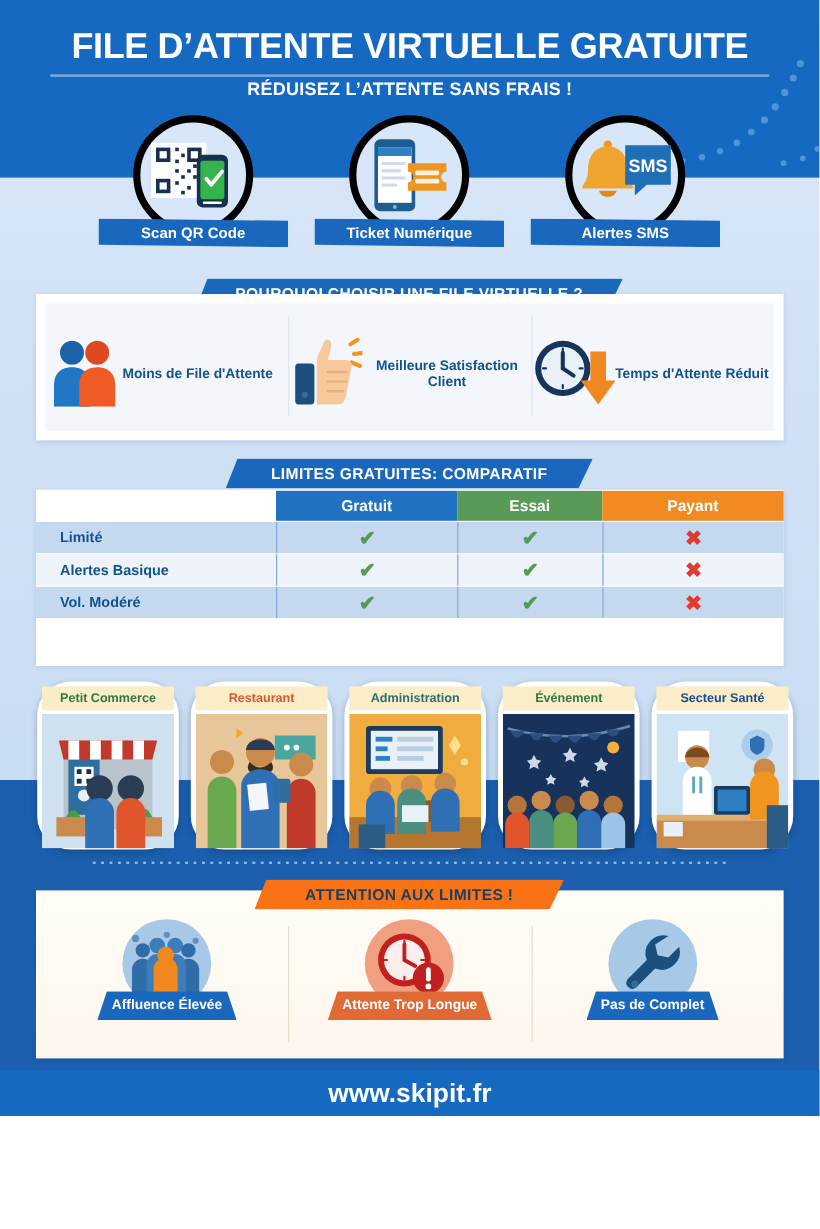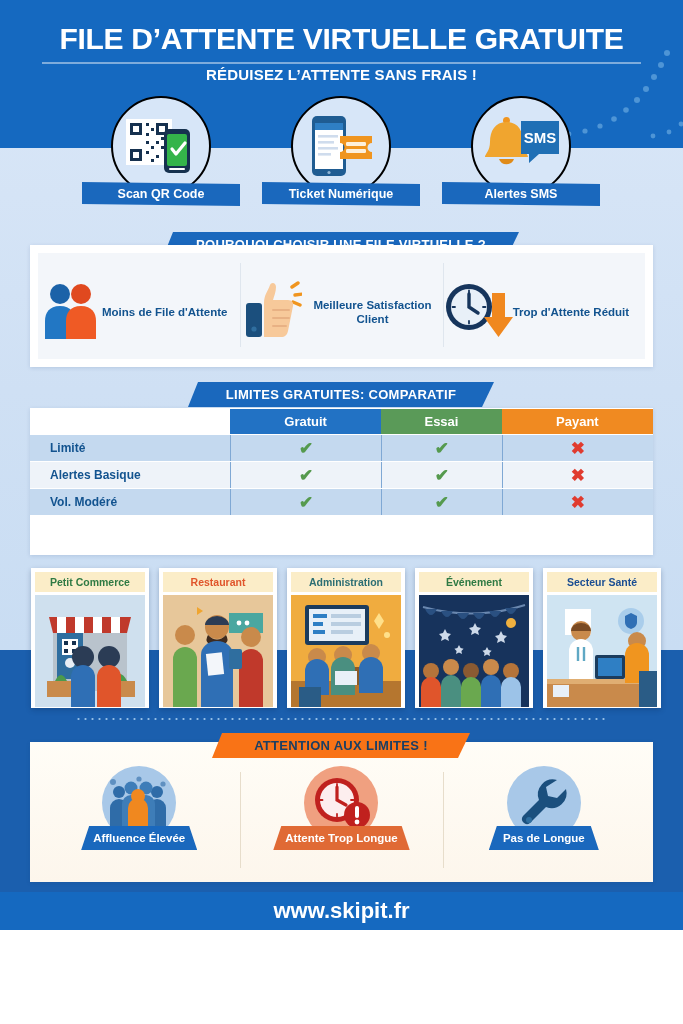--- a/index.html
+++ b/index.html
@@ -27,21 +27,21 @@
   .header-rule { position:absolute; top:62px; left:42px; width:599px; height:2px;
                  background:rgba(255,255,255,.45); }
   .header-sub { position:absolute; top:66px; left:0; width:683px; text-align:center;
                 color:#ffffff; font-size:15px; font-weight:bold; letter-spacing:.2px; }
   .dots-arc { position:absolute; right:-10px; top:46px; width:190px; height:100px; }
 
   
   .features { position:absolute; left:0; top:96px; width:683px; height:118px; }
   .feature { position:absolute; width:190px; text-align:center; }
   .feature .circle { position:relative; margin:0 auto; width:100px; height:100px;
-                     border-radius:50%; background:#d7e6f8; border:2px solid #000000;
+                     border-radius:50%; background:#d7e6f8; border:6px solid #000000;
                      display:flex; align-items:center; justify-content:center; }
   .feature .cap { position:absolute; left:16px; top:86px; width:158px; height:24px;
                   background:#1a68bd; color:#fff; font-size:12.5px; font-weight:bold;
                   display:flex; align-items:center; justify-content:center;
                   clip-path: polygon(0 0, 100% 2px, 100% 100%, 0 calc(100% - 2px)); }
 
   
   .ribbon { position:absolute; height:25px; display:flex; align-items:center;
             justify-content:center; color:#ffffff; font-size:13px; font-weight:bold;
             letter-spacing:.3px; background:#1a68bd;
@@ -76,21 +76,21 @@
   tr.odd td { background:#c4d9ef; }
   tr.even td { background:#eef3f9; }
   table.cmp td.vc { border-left:1px solid #7fa8d4; }
   .mk { font-size:17px; font-weight:bold; }
   .mk.yes { color:#559a4e; }
   .mk.no  { color:#e03b2f; }
 
   
   .cards { position:absolute; left:20px; top:568px; width:643px; height:140px; }
   .card { position:absolute; top:0; width:118px; height:140px; background:#ffffff;
-          padding:4px; box-shadow:0 2px 5px rgba(10,40,80,.28); }
+          padding:4px; box-shadow:0 2px 5px rgba(10,40,80,.28);border-radius:28px; }
   .card .cap { height:20px; background:#fbedc8; display:flex; align-items:center;
                justify-content:center; font-size:10.5px; font-weight:bold; }
   .card .pic { height:112px; margin-top:3px; overflow:hidden; position:relative; }
 
   
   .dotted-div { position:absolute; left:75px; top:718px; width:533px; height:2px;
                 background-image: radial-gradient(circle, #93bde6 1px, transparent 1.2px);
                 background-size:7px 2px; }
 
   
@@ -261,21 +261,21 @@
             <path d="M26 13 v13 l9 6" stroke="#16355c" stroke-width="3.4" fill="none" stroke-linecap="round"></path>
             <g stroke="#16355c" stroke-width="1.8" stroke-linecap="round">
               <path d="M26 9.5 v2.5"></path>
                 <path d="M26 40 v2.5"></path>
               <path d="M9.5 26 h2.5"></path>
                 <path d="M40 26 h2.5"></path>
             </g>
             <path d="M49 12 h13 v24 h8 l-14.5 20 l-14.5 -20 h8 z" fill="#f0881f"></path>
           </svg>
         </div>
-        <div class="why-label">Trop d'Attente Réduit</div>
+        <div class="why-label">Temps d'Attente Réduit</div>
       </div>
     </div>
   </div>
 
   <div class="ribbon" style="left:188px; top:382px; width:306px;">LIMITES GRATUITES: COMPARATIF</div>
 
   <div class="panel tbl-panel">
     <table class="cmp">
       <thead>
         <tr>
@@ -525,21 +525,21 @@
         <div class="lim-cap" style="background:#e06a35">Attente Trop Longue</div>
       </div>
 
       <div class="lim-col">
         <div class="lim-circle" style="background:#a8c8e8">
           <svg width="54" height="54" viewBox="0 0 54 54">
             <path d="M40 4 a15 15 0 0 0 -18 20 l-16 16 a5 5 0 0 0 7 7 l16 -16 a15 15 0 0 0 20 -18 l-9 9 l-9 -2 l-2 -9 z" fill="#1b4f7d"></path>
             <circle cx="12" cy="44" r="3" fill="#2f6e9f"></circle>
           </svg>
         </div>
-        <div class="lim-cap" style="background:#1a68bd">Pas de Longue</div>
+        <div class="lim-cap" style="background:#1a68bd">Pas de Complet</div>
       </div>
     </div>
   </div>
 
   <div class="ribbon orange" style="left:212px; top:733px; width:258px;">ATTENTION AUX LIMITES !</div>
 
   <div class="footer">
     <span>www.skipit.fr</span>
   </div>
 

